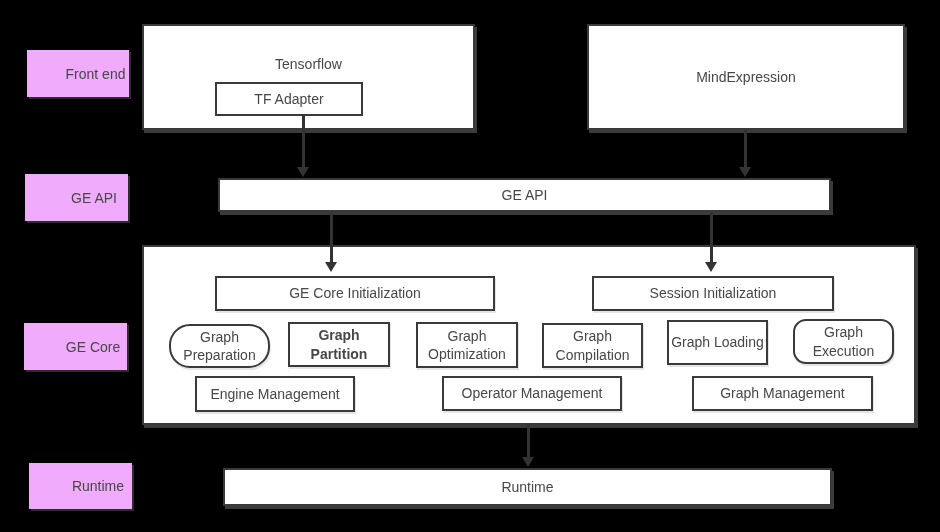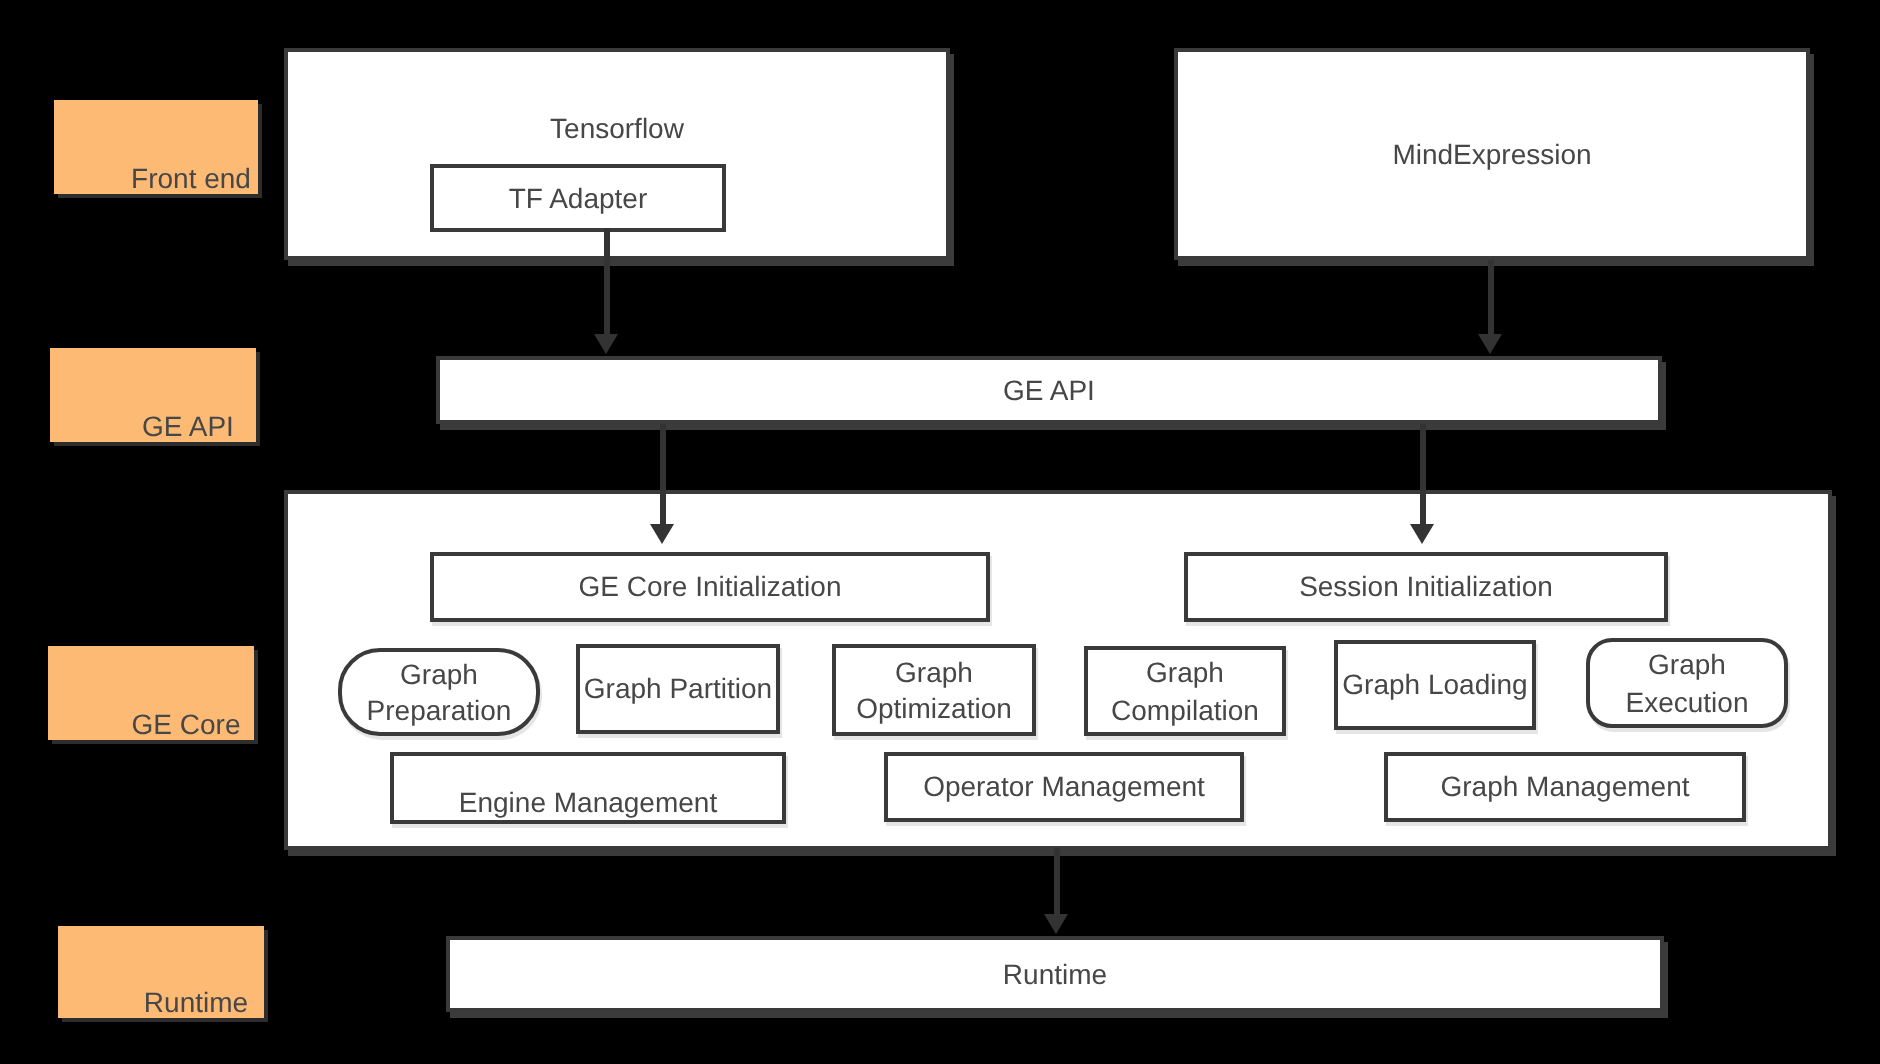--- a/index.html
+++ b/index.html
@@ -28,25 +28,25 @@
     align-items: center;
     justify-content: center;
     text-align: center;
     line-height: 1.3;
   }
   .shadow {
     box-shadow: 2px 3px 0 rgba(130,130,130,0.45);
   }
   .side-label {
     position: absolute;
-    background: #fdba74;
+    background: #f0abfc;
     color: #474747;
     font-size: 14px;
     display: flex;
-    align-items: flex-end;
+    align-items: center;
     justify-content: center;
     box-sizing: border-box;
     box-shadow: 2px 2px 0 rgba(130,130,130,0.35);
     padding-left: 35px;
   }
   
   .lbl-frontend { left: 27px;  top: 50px;  width: 102px; height: 47px; }
   .lbl-geapi    { left: 25px;  top: 174px; width: 103px; height: 47px; }
   .lbl-gecore   { left: 24px;  top: 323px; width: 103px; height: 47px; }
   .lbl-runtime  { left: 29px;  top: 463px; width: 103px; height: 46px; }
@@ -59,26 +59,26 @@
   .b-tfadapter { left: 71px; top: 56px; width: 148px; height: 34px; }
   .b-mindexpression { left: 587px; top: 24px; width: 318px; height: 106px; }
   
   .b-geapi { left: 218px; top: 178px; width: 613px; height: 34px; }
   
   .b-gecore { left: 142px; top: 245px; width: 774px; height: 180px; display: block; }
   .b-gecore .box { box-shadow: 1px 2px 0 rgba(150,150,150,0.25); }
   .b-gecore-init   { left: 71px;  top: 29px; width: 280px; height: 35px; }
   .b-session-init  { left: 448px; top: 29px; width: 242px; height: 35px; }
   .b-graph-prep    { left: 25px;  top: 77px; width: 101px; height: 44px; border-radius: 21px; }
-  .b-graph-part    { left: 144px; top: 75px; width: 102px; height: 45px; }
+  .b-graph-part    { left: 144px; top: 75px; width: 102px; height: 45px; font-weight: bold; }
   .b-graph-opt     { left: 272px; top: 75px; width: 102px; height: 46px; }
   .b-graph-comp    { left: 398px; top: 76px; width: 101px; height: 45px; }
   .b-graph-load    { left: 523px; top: 73px; width: 101px; height: 45px; }
   .b-graph-exec    { left: 649px; top: 72px; width: 101px; height: 45px; border-radius: 13px; }
-  .b-engine-mgmt   { left: 51px;  top: 129px; width: 198px; height: 36px; align-items: flex-end; }
+  .b-engine-mgmt   { left: 51px;  top: 129px; width: 160px; height: 36px; }
   .b-operator-mgmt { left: 298px; top: 129px; width: 180px; height: 35px; }
   .b-graph-mgmt    { left: 548px; top: 129px; width: 181px; height: 35px; }
   
   .b-runtime { left: 223px; top: 468px; width: 609px; height: 38px; }
   
   .arrow-line {
     position: absolute;
     width: 3px;
     background: #333333;
   }

